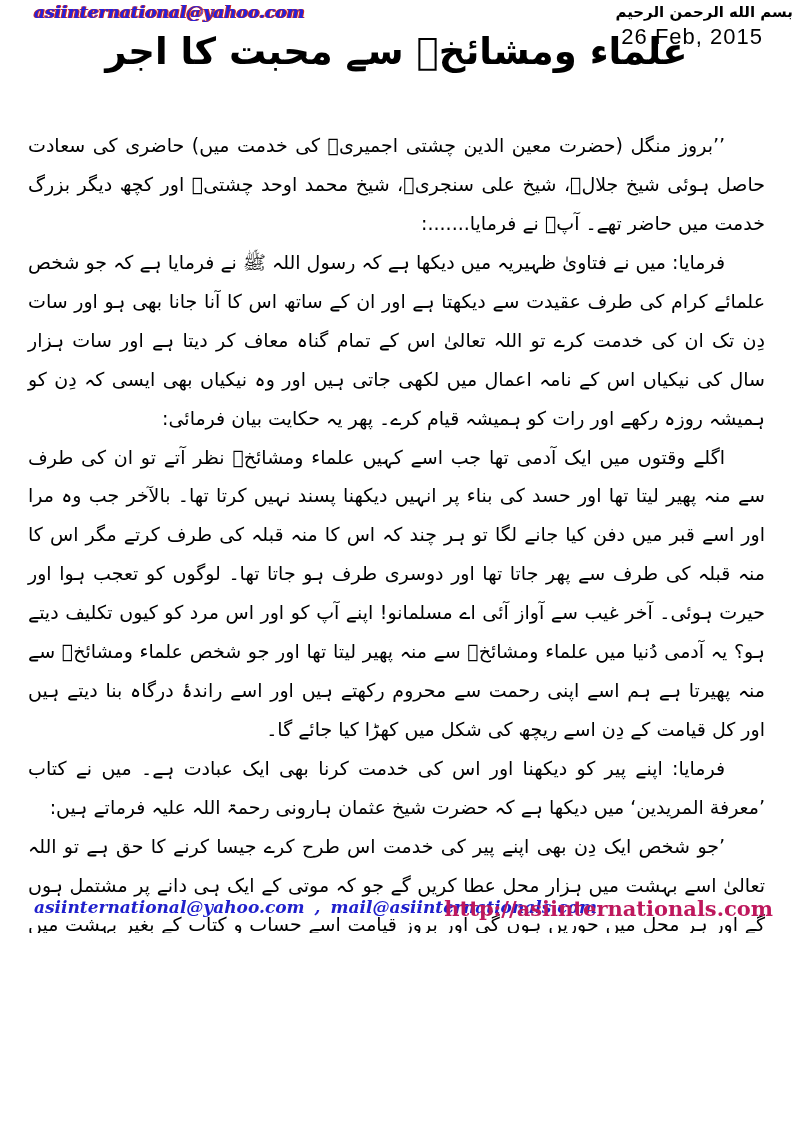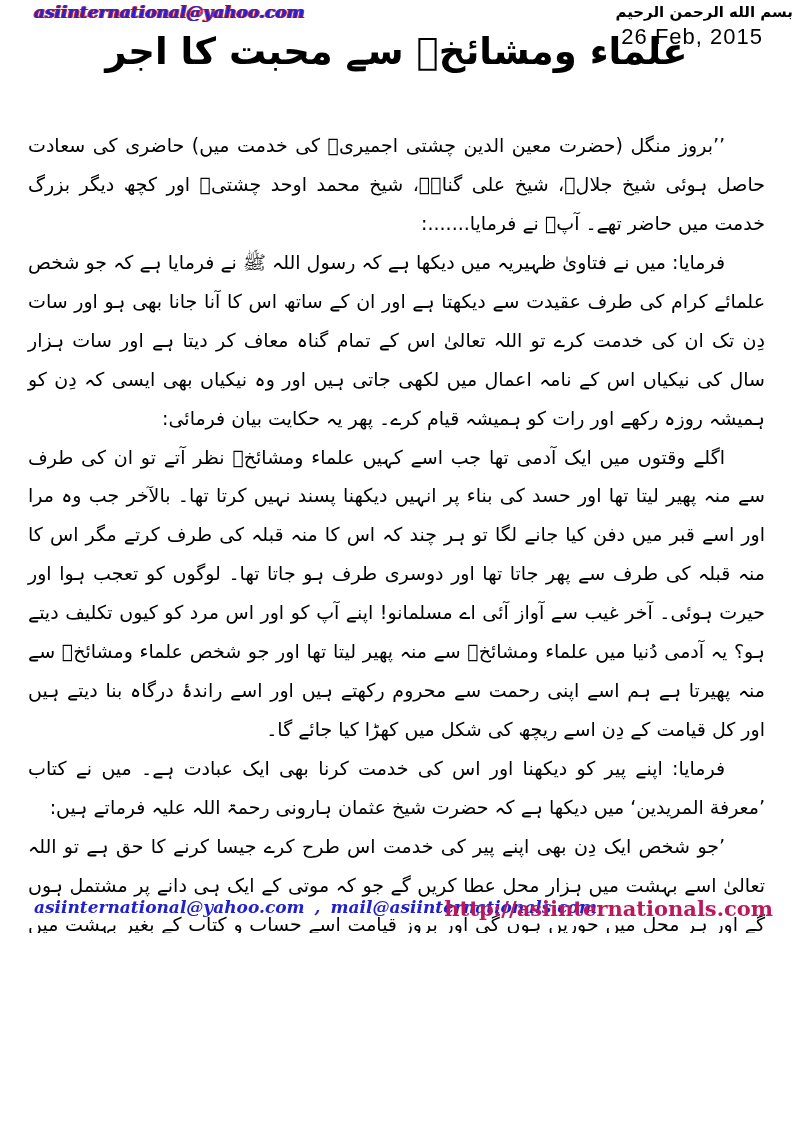--- a/index.html
+++ b/index.html
@@ -92,21 +92,21 @@
 
   <div class="bismillah">بسم الله الرحمن الرحيم</div>
 
   <div class="byline-block">
     <div class="date">26 Feb, 2015</div>
   </div>
 
   <div class="title">علماء ومشائخؒ سے محبت کا اجر</div>
 
   <div class="body-text">
-    <p>’’بروز منگل (حضرت معین الدین چشتی اجمیریؒ کی خدمت میں) حاضری کی سعادت حاصل ہوئی شیخ جلالؒ، شیخ علی گناہؒ، شیخ محمد اوحد چشتیؒ اور کچھ دیگر بزرگ خدمت میں حاضر تھے۔ آپؒ نے فرمایا.......:</p>
+    <p>’’بروز منگل (حضرت معین الدین چشتی اجمیریؒ کی خدمت میں) حاضری کی سعادت حاصل ہوئی شیخ جلالؒ، شیخ علی سنجریؒ، شیخ محمد اوحد چشتیؒ اور کچھ دیگر بزرگ خدمت میں حاضر تھے۔ آپؒ نے فرمایا.......:</p>
     <p>فرمایا: میں نے فتاویٰ ظہیریہ میں دیکھا ہے کہ رسول اللہ ﷺ نے فرمایا ہے کہ جو شخص علمائے کرام کی طرف عقیدت سے دیکھتا ہے اور ان کے ساتھ اس کا آنا جانا بھی ہو اور سات دِن تک ان کی خدمت کرے تو اللہ تعالیٰ اس کے تمام گناہ معاف کر دیتا ہے اور سات ہزار سال کی نیکیاں اس کے نامہ اعمال میں لکھی جاتی ہیں اور وہ نیکیاں بھی ایسی کہ دِن کو ہمیشہ روزہ رکھے اور رات کو ہمیشہ قیام کرے۔ پھر یہ حکایت بیان فرمائی:</p>
     <p>اگلے وقتوں میں ایک آدمی تھا جب اسے کہیں علماء ومشائخؒ نظر آتے تو ان کی طرف سے منہ پھیر لیتا تھا اور حسد کی بناء پر انہیں دیکھنا پسند نہیں کرتا تھا۔ بالآخر جب وہ مرا اور اسے قبر میں دفن کیا جانے لگا تو ہر چند کہ اس کا منہ قبلہ کی طرف کرتے مگر اس کا منہ قبلہ کی طرف سے پھر جاتا تھا اور دوسری طرف ہو جاتا تھا۔ لوگوں کو تعجب ہوا اور حیرت ہوئی۔ آخر غیب سے آواز آئی اے مسلمانو! اپنے آپ کو اور اس مرد کو کیوں تکلیف دیتے ہو؟ یہ آدمی دُنیا میں علماء ومشائخؒ سے منہ پھیر لیتا تھا اور جو شخص علماء ومشائخؒ سے منہ پھیرتا ہے ہم اسے اپنی رحمت سے محروم رکھتے ہیں اور اسے راندۂ درگاہ بنا دیتے ہیں اور کل قیامت کے دِن اسے ریچھ کی شکل میں کھڑا کیا جائے گا۔</p>
     <p>فرمایا: اپنے پیر کو دیکھنا اور اس کی خدمت کرنا بھی ایک عبادت ہے۔ میں نے کتاب ’معرفة المریدین‘ میں دیکھا ہے کہ حضرت شیخ عثمان ہارونی رحمۃ اللہ علیہ فرماتے ہیں:</p>
     <p>’جو شخص ایک دِن بھی اپنے پیر کی خدمت اس طرح کرے جیسا کرنے کا حق ہے تو اللہ تعالیٰ اسے بہشت میں ہزار محل عطا کریں گے جو کہ موتی کے ایک ہی دانے پر مشتمل ہوں گے اور ہر محل میں حوریں ہوں گی اور بروزِ قیامت اسے حساب و کتاب کے بغیر بہشت میں داخل کیا جائے گا اور اس کے نامہٴ اعمال میں ہزار سالہ عبادت لکھی جائے گی۔‘</p>
   </div>
 
   <div class="footer-left">
     <span>asiinternational@yahoo.com</span><span class="sep">,</span><span>mail@asiinternationals.com</span>
   </div>
 

